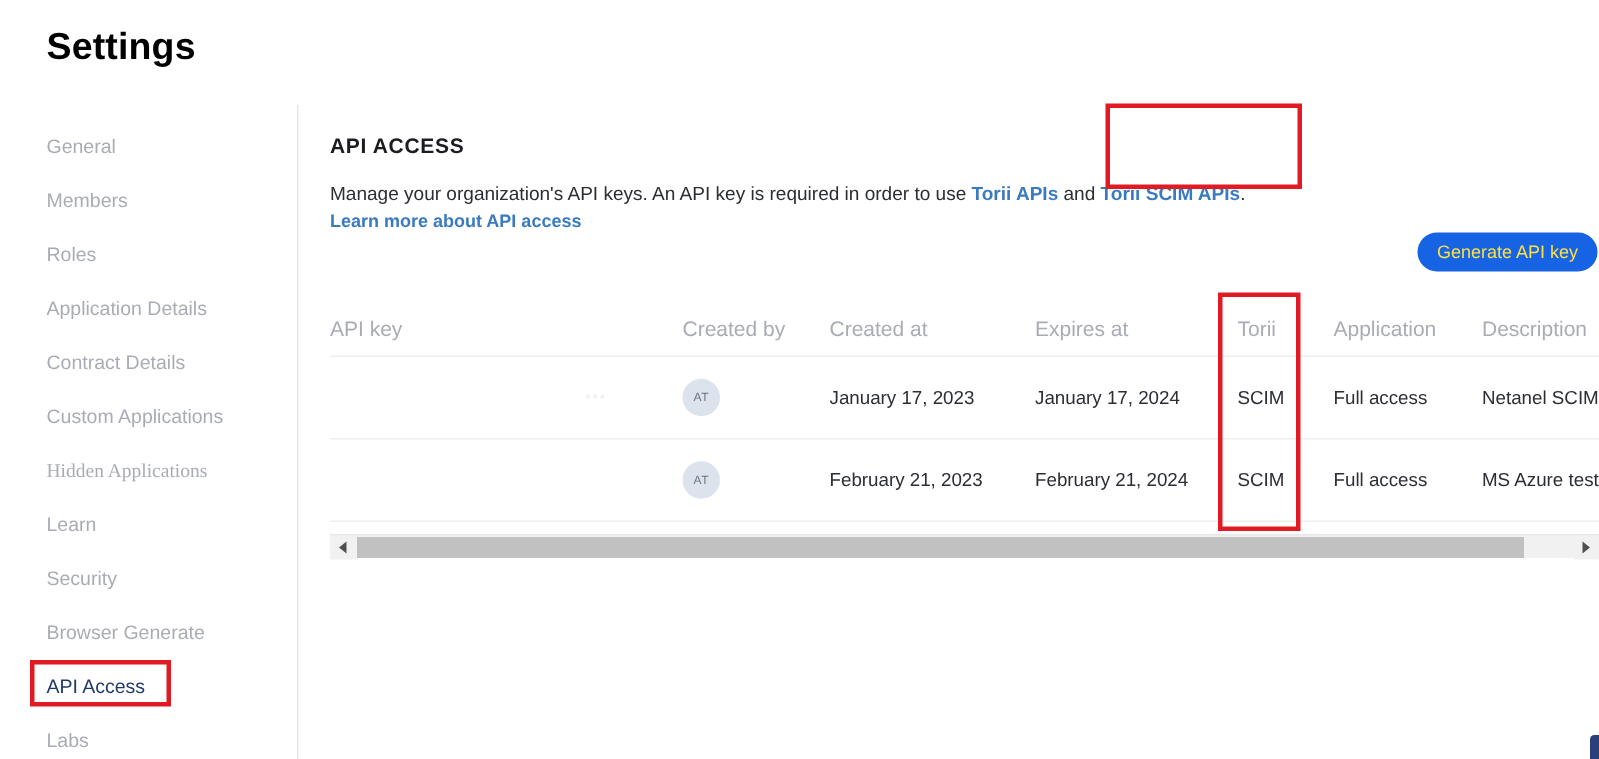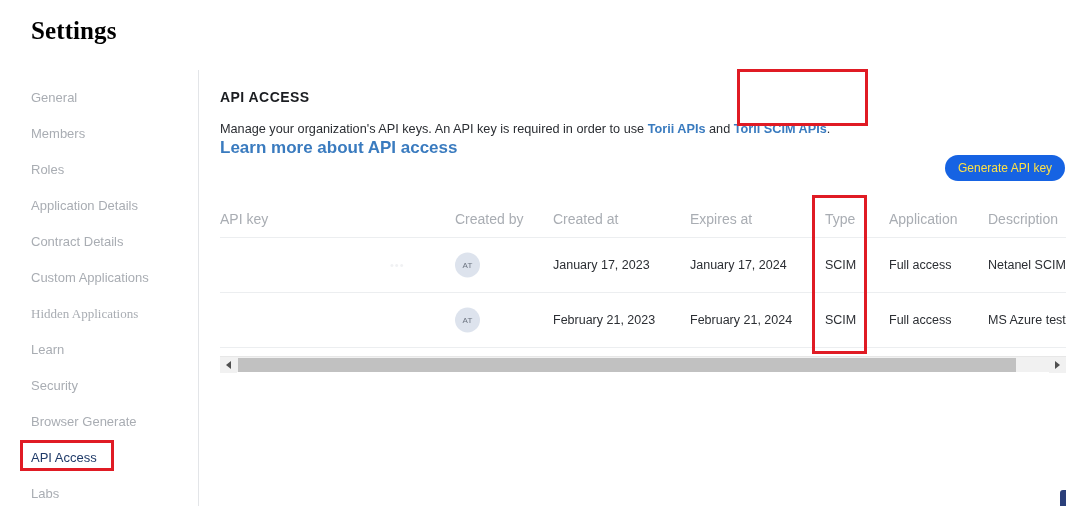--- a/index.html
+++ b/index.html
@@ -13,21 +13,21 @@
   #page {
     position: relative;
     width: 1066px; height: 506px;
     background: #ffffff;
   }
 
   
   #page-title {
     position: absolute;
     left: 31px; top: 17px;
-    font-family: Liberation Serif, serif;
+    font-family: Liberation Sans, sans-serif;
     font-size: 25px;
     font-weight: 700;
     color: #000000;
     letter-spacing: 0.1px;
   }
 
   
   #sidebar {
     position: absolute;
     left: 0; top: 70px;
@@ -83,21 +83,21 @@
     line-height: 17px;
   }
   #desc a, .linkish {
     color: #3a7bbf;
     text-decoration: none;
     font-weight: bold;
   }
   #desc-link-row {
     position: absolute;
     left: 22px; top: 69px;
-    font-size: 17px;
+    font-size: 12px;
     line-height: 17px;
   }
 
   
   #generate-btn {
     position: absolute;
     left: 747px; top: 85px;
     height: 26px;
     padding: 0 13px;
     border: none;
@@ -264,21 +264,21 @@
     </div>
 
     <button id="generate-btn">Generate API key</button>
 
     <div id="table">
       <div class="trow header">
         <div class="cell c-key">API key</div>
         <div class="cell c-by">Created by</div>
         <div class="cell c-created">Created at</div>
         <div class="cell c-expires">Expires at</div>
-        <div class="cell c-type">Type</div>
+        <div class="cell c-type">Torii</div>
         <div class="cell c-perm">Application</div>
         <div class="cell c-desc">Description</div>
       </div>
 
       <div class="trow">
         <div class="masked-key">•••</div>
         <div class="avatar">AT</div>
         <div class="cell c-created">January 17, 2023</div>
         <div class="cell c-expires">January 17, 2024</div>
         <div class="cell c-type">SCIM</div>

